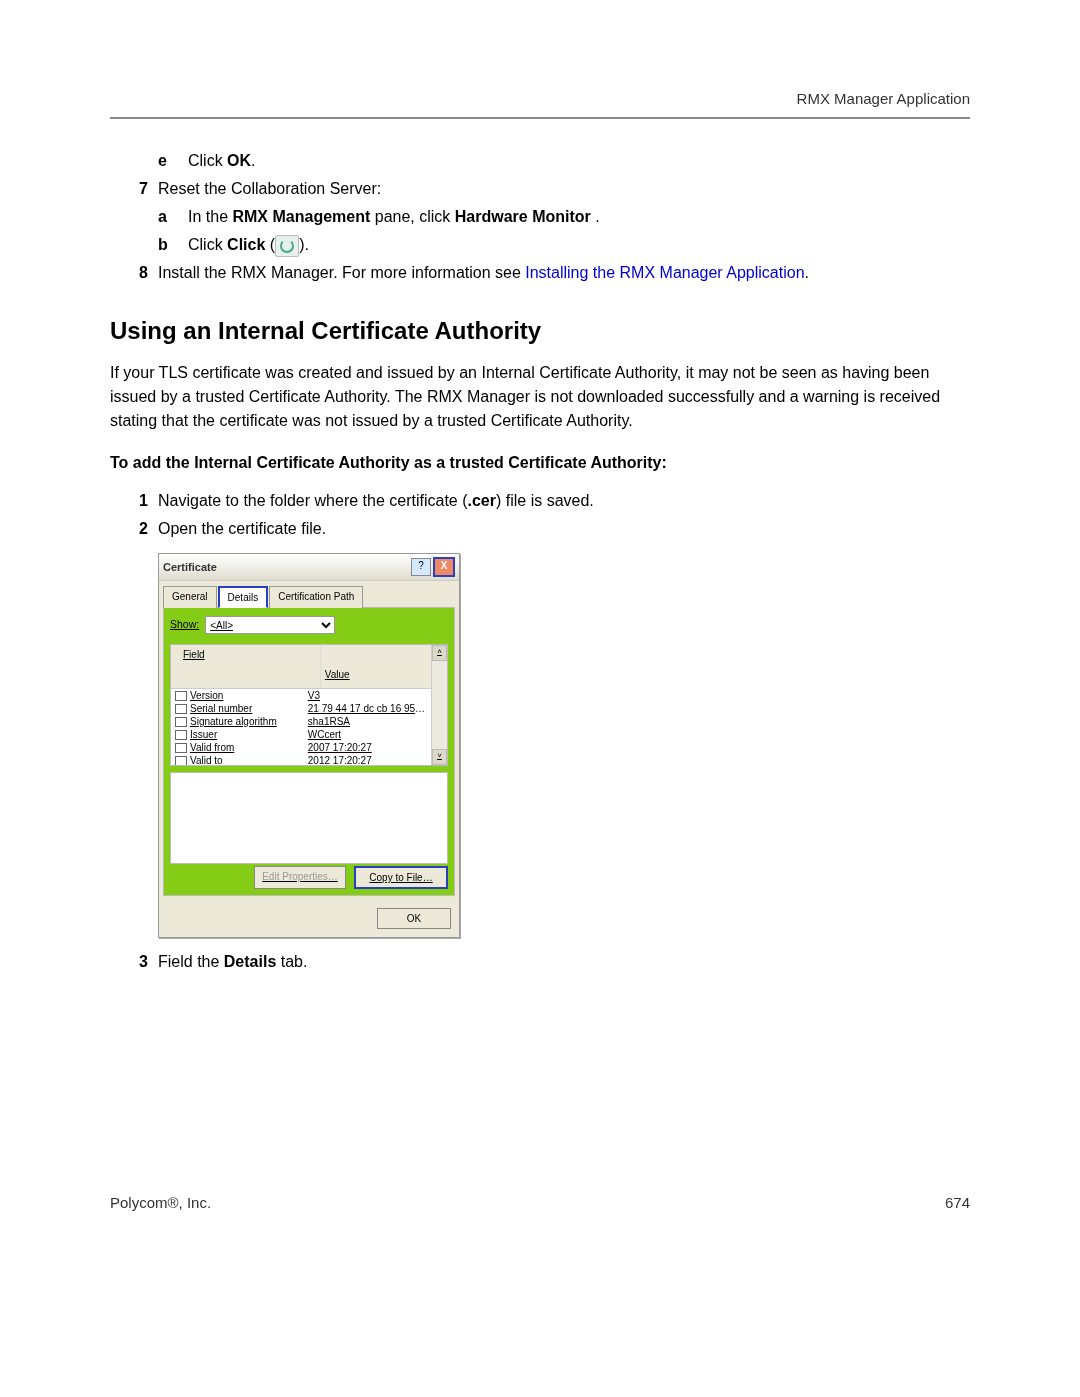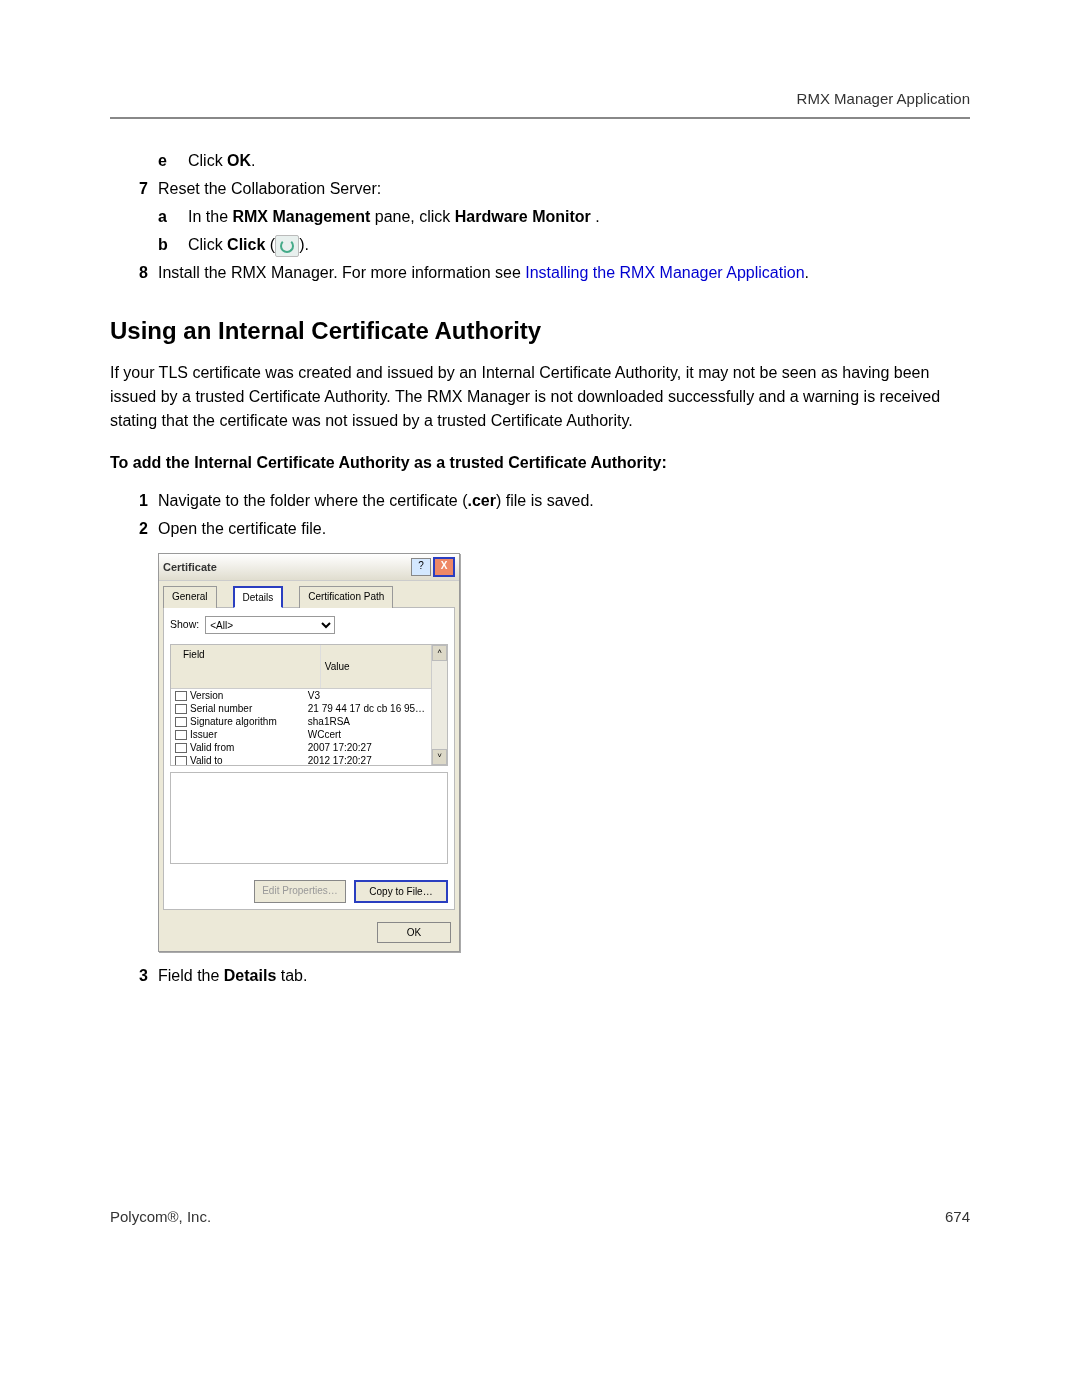--- a/index.html
+++ b/index.html
@@ -121,42 +121,43 @@
   .tb-help { background: #d4e8ff; }
   .tb-close {
     background: #e86;
     border: 2px solid #2a3ec0;
     color: #fff;
     font-weight: bold;
   }
   .tabs {
     display: flex;
     padding: 4px 4px 0 4px;
-    gap: 16px;
+    gap: 1px;
   }
   .tab {
     padding: 2px 8px;
     background: #ece9d8;
     border: 1px solid #999;
     border-bottom: none;
     font-size: 10px;
     position: relative;
     top: 1px;
   }
   .tab.active {
     background: #fff;
     border: 2px solid #2a3ec0;
     border-bottom: 1px solid #fff;
     z-index: 2;
   }
   .tab-panel {
     margin: 0 4px 4px 4px;
-    background: #ffffff;
+    background: #84cc16;
     border: 1px solid #bbb;
     padding: 8px 6px 6px 6px;
+    text-decoration: underline;
   }
   .show-row {
     display: flex;
     align-items: center;
     gap: 6px;
     margin-bottom: 10px;
   }
   .show-row select {
     font-size: 10px;
     height: 18px;
@@ -172,21 +173,21 @@
     display: flex;
   }
   .list-content { flex: 1; overflow: hidden; }
   .list-header {
     display: flex;
     background: #ece9d8;
     border-bottom: 1px solid #ccc;
     font-size: 10px;
   }
   .col-field { width: 48%; padding: 2px 12px; border-right: 1px solid #ddd; }
-  .col-value { flex: 1; padding: 14px 4px; }
+  .col-value { flex: 1; padding: 6px 4px; margin-top: 16px; }
   .list-row {
     display: flex;
     font-size: 10px;
     line-height: 13px;
   }
   .list-row .fld {
     width: 48%;
     padding: 0 4px;
     display: flex;
     align-items: center;
@@ -226,21 +227,21 @@
   .detail-box {
     border: 1px solid #bbb;
     background: #fff;
     height: 90px;
     margin-top: 6px;
   }
   .btn-row {
     display: flex;
     justify-content: flex-end;
     gap: 8px;
-    margin-top: 16px;
+    margin-top: 2px;
   }
   .win-btn {
     min-width: 78px;
     padding: 2px 6px;
     font-size: 10px;
     background: #ece9d8;
     border: 1px solid #888;
     text-align: center;
   }
   .win-btn.disabled { color: #999; }

